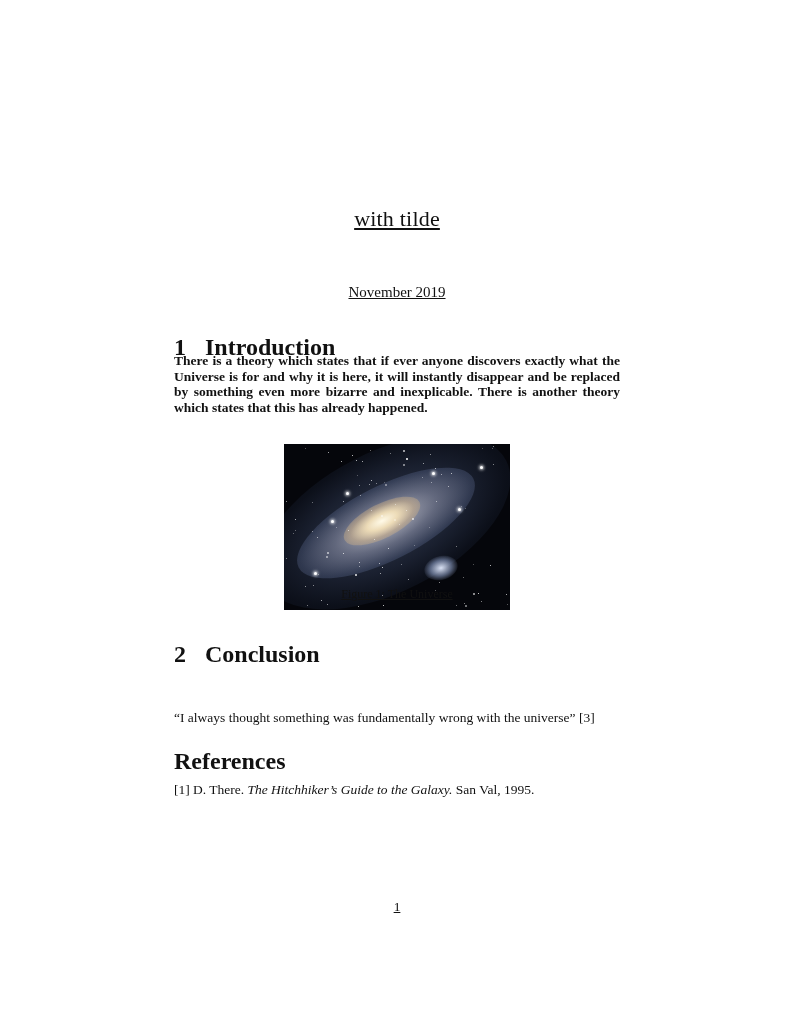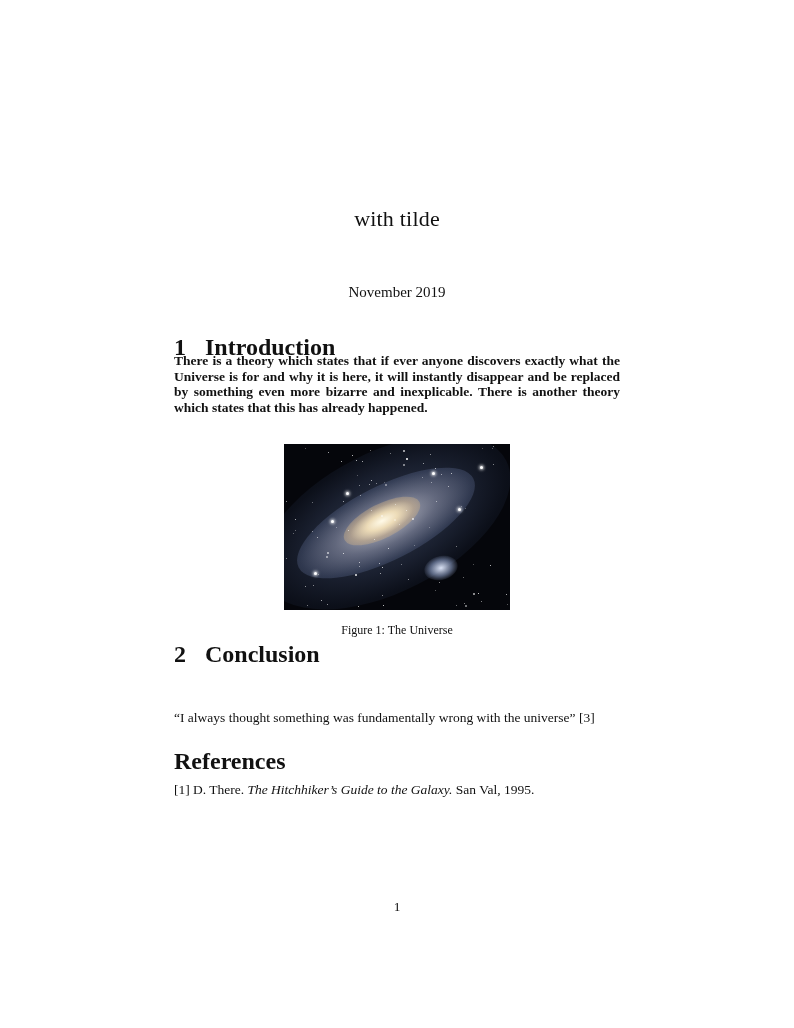--- a/index.html
+++ b/index.html
@@ -14,20 +14,21 @@
     background: #ffffff;
     color: #111111;
     font-family: "Liberation Serif", serif;
     overflow: hidden;
   }
   .centered {
     position: absolute;
     left: 0;
     width: 794px;
     text-align: center;
+    text-decoration: underline;
   }
   .doc-title {
     top: 206px;
     font-size: 22px;
     letter-spacing: 0.2px;
   }
   .doc-author {
     top: 252px;
     font-size: 15px;
   }
@@ -66,21 +67,21 @@
     top: 782px;
     font-size: 13.5px;
     line-height: 15.5px;
   }
   .ref-label {
     display: inline-block;
     width: 19px;
   }
   .ref-title-italic { font-style: italic; }
   .caption {
-    top: 623px;
+    top: 587px;
     font-size: 12px;
   }
   .page-number {
     top: 899px;
     font-size: 13.5px;
   }
   
   .figure-image {
     position: absolute;
     left: 284px;

